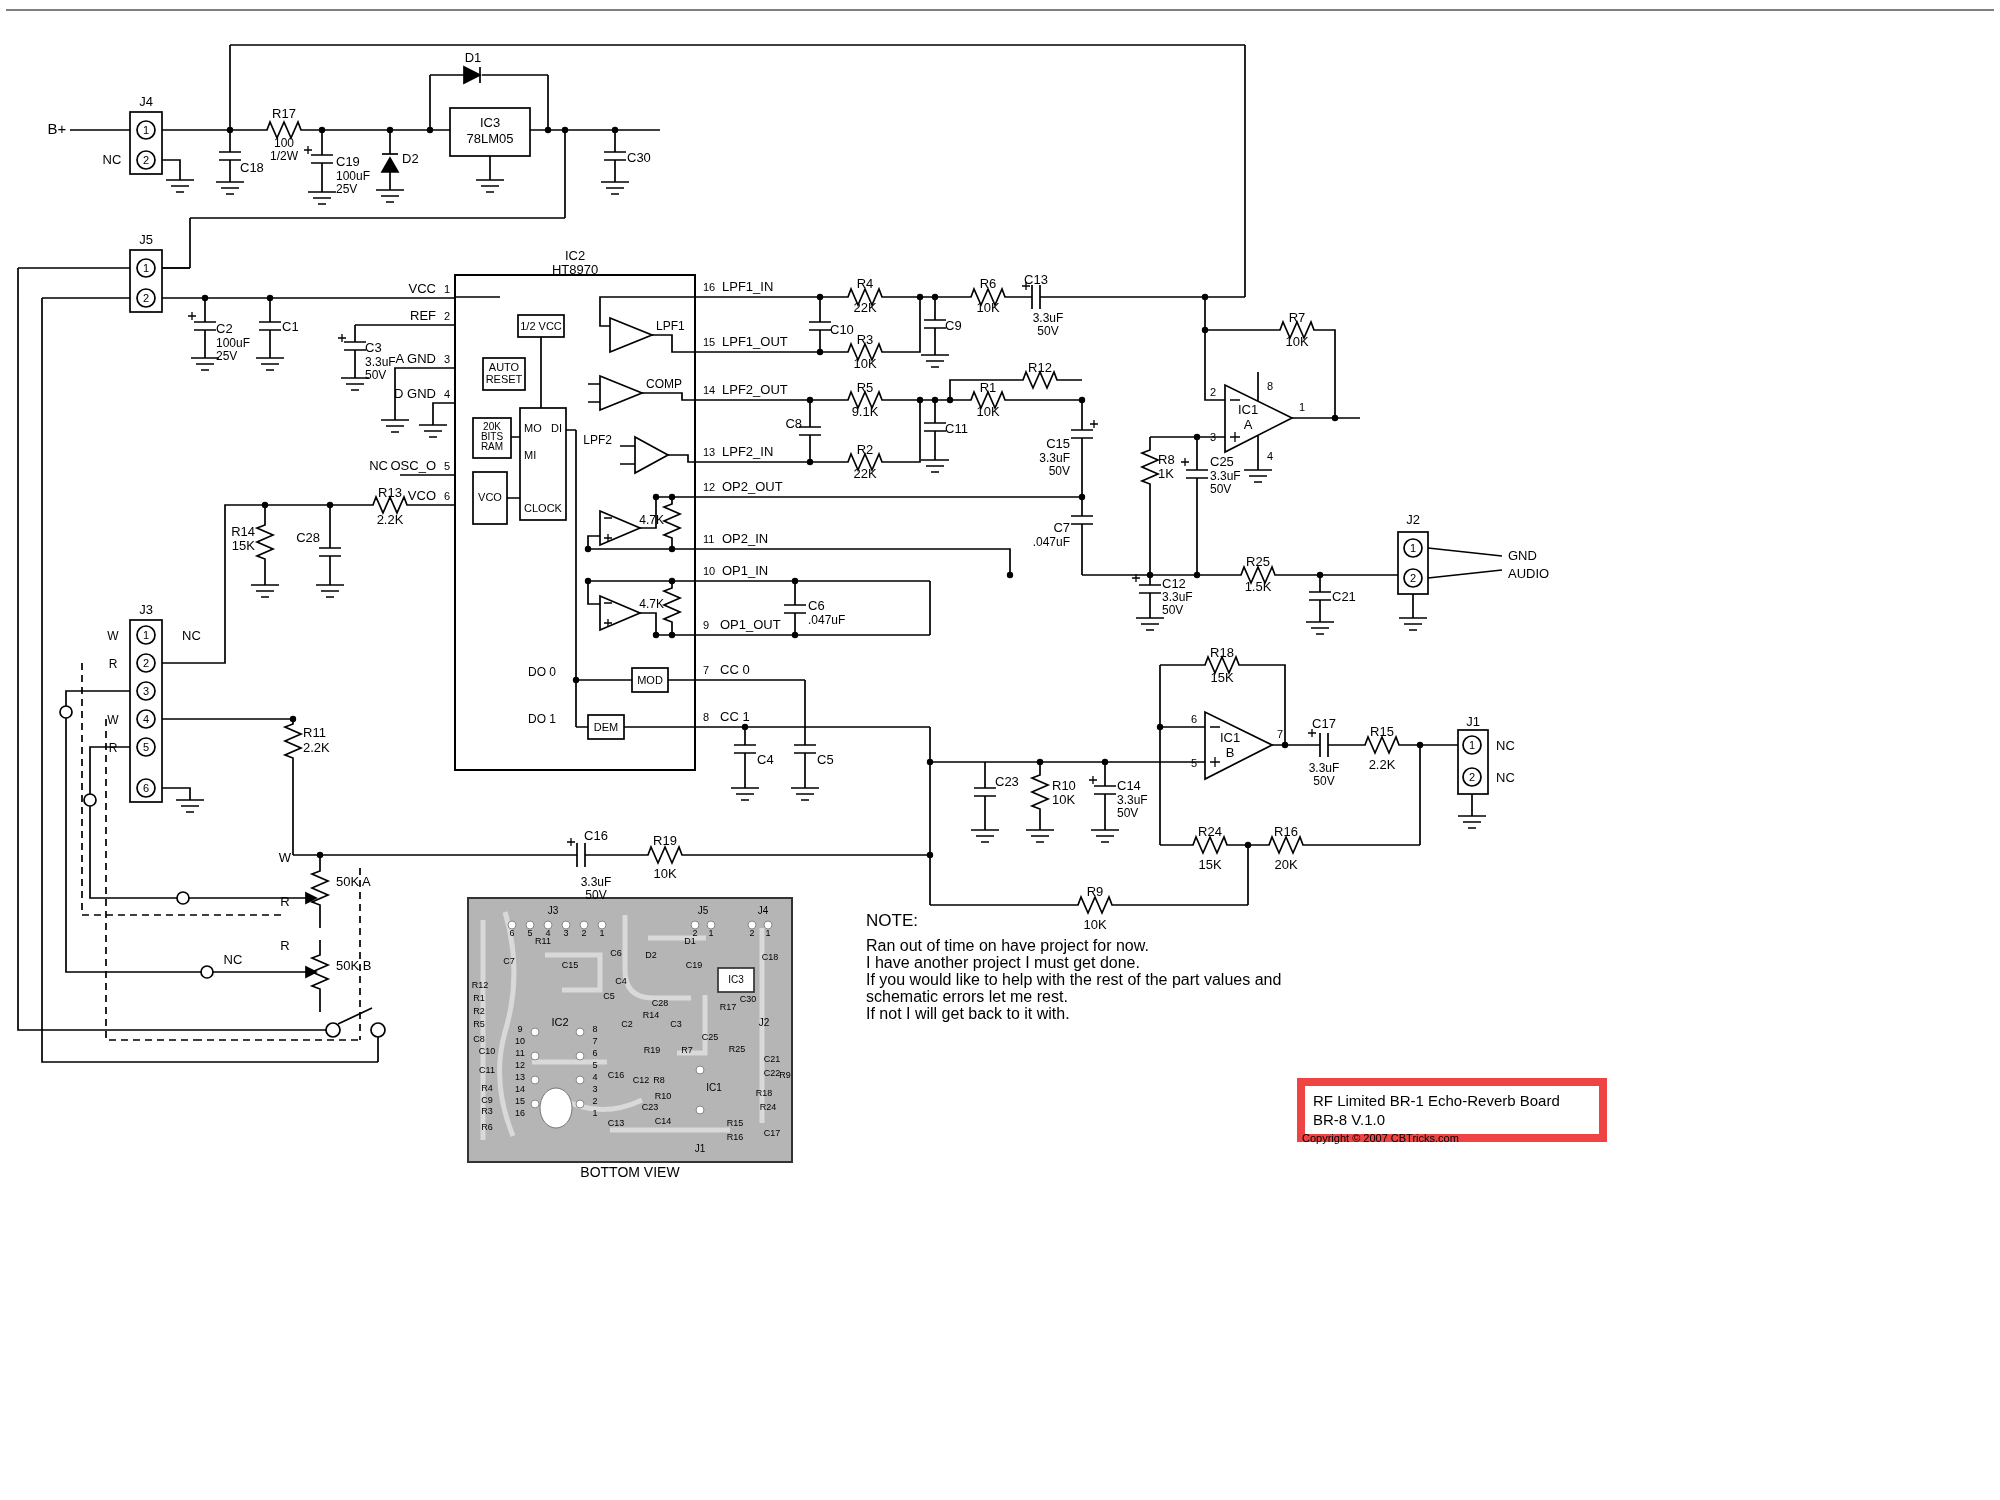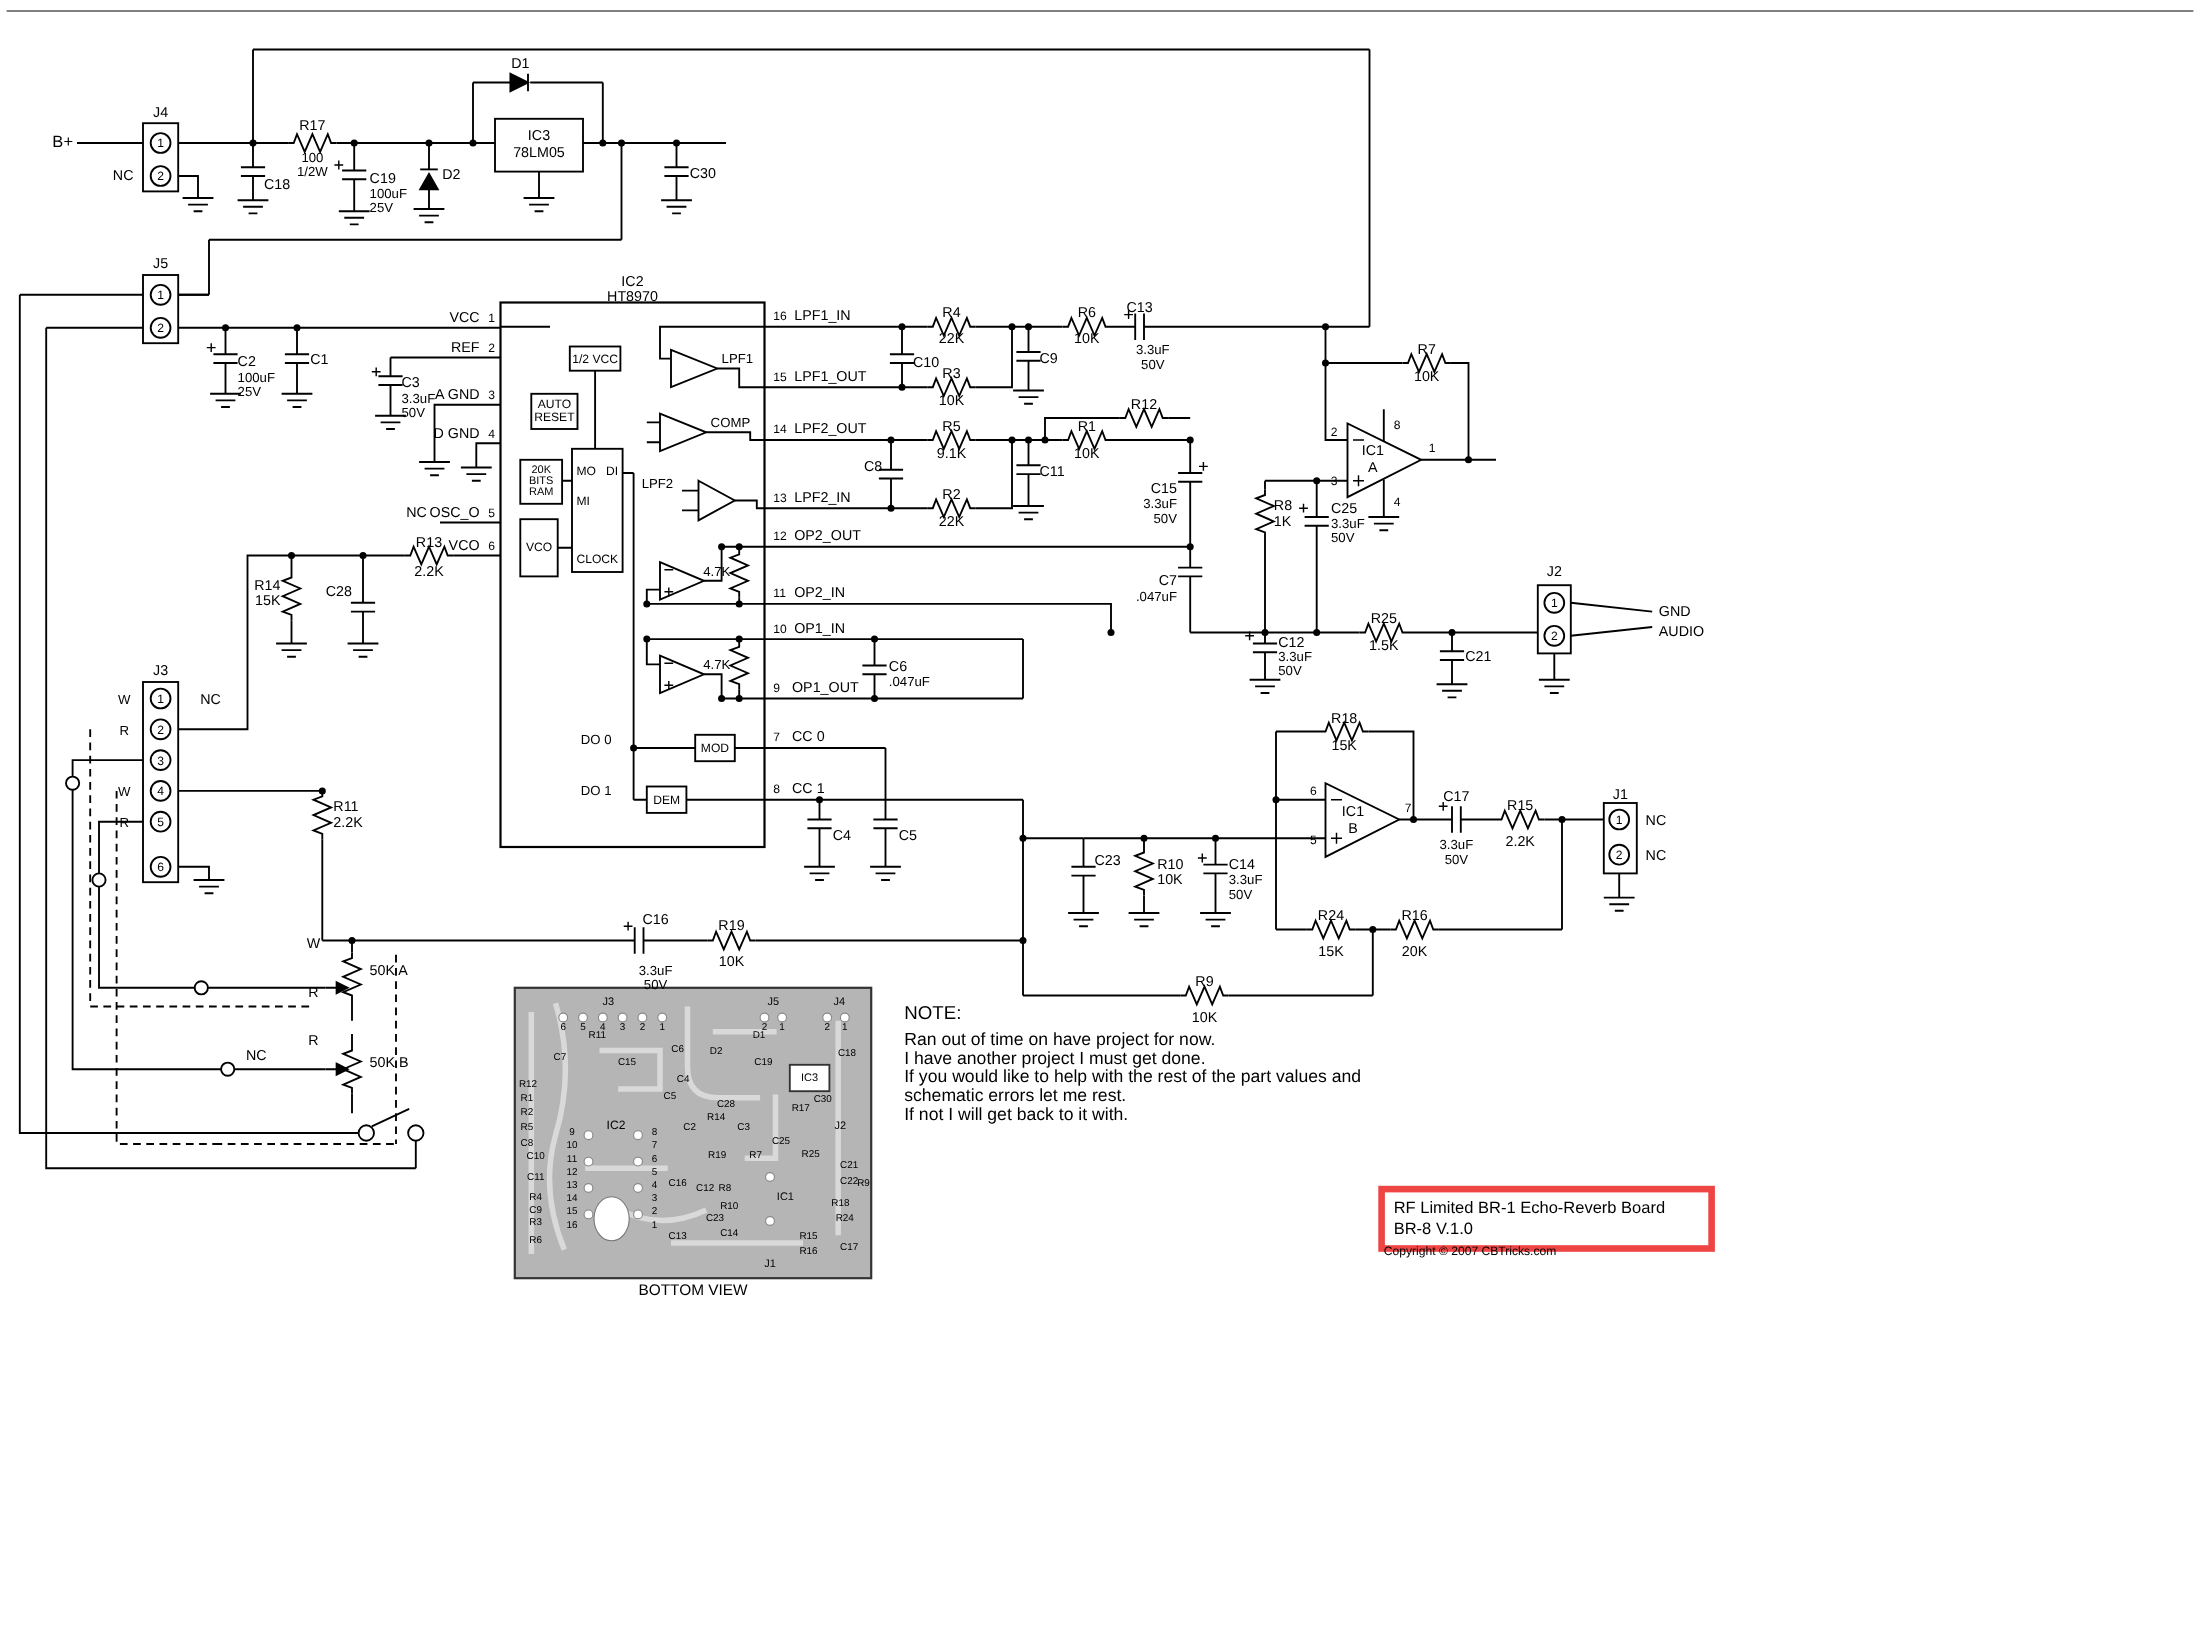--- a/index.html
+++ b/index.html
@@ -1,23 +1,23 @@
 <!DOCTYPE html>
 <html><head>
 <meta charset="utf-8">
 <style>
   html,body{margin:0;padding:0;background:#fff;}
   #page{position:relative;width:2000px;height:1500px;background:#fff;overflow:hidden;
         font-family:"Liberation Sans",sans-serif;color:#000;}
   #schem{position:absolute;left:0;top:0;}
   svg text{font-family:"Liberation Sans",sans-serif;fill:#000;}
-  .overlay{position:absolute;}
+  .overlay{position:absolute;margin-left:44px;}
   #note{left:822px;top:912px;width:460px;font-size:16px;line-height:17px;}
   #note .h{font-size:17px;margin-bottom:8px;}
-  #titleblock{left:1253px;top:1078px;width:278px;border:6px solid #ef4444;
+  #titleblock{left:1253px;top:1078px;width:278px;border:8px solid #ef4444;
               padding:5px 8px;font-size:15px;line-height:19px;}
   #copyright{left:1258px;top:1132px;font-size:11px;}
 </style>
 </head>
 <body>
 
 <div id="page">
 
 <svg id="schem" width="2000" height="1500" viewBox="0 0 2000 1500">
   <defs>

